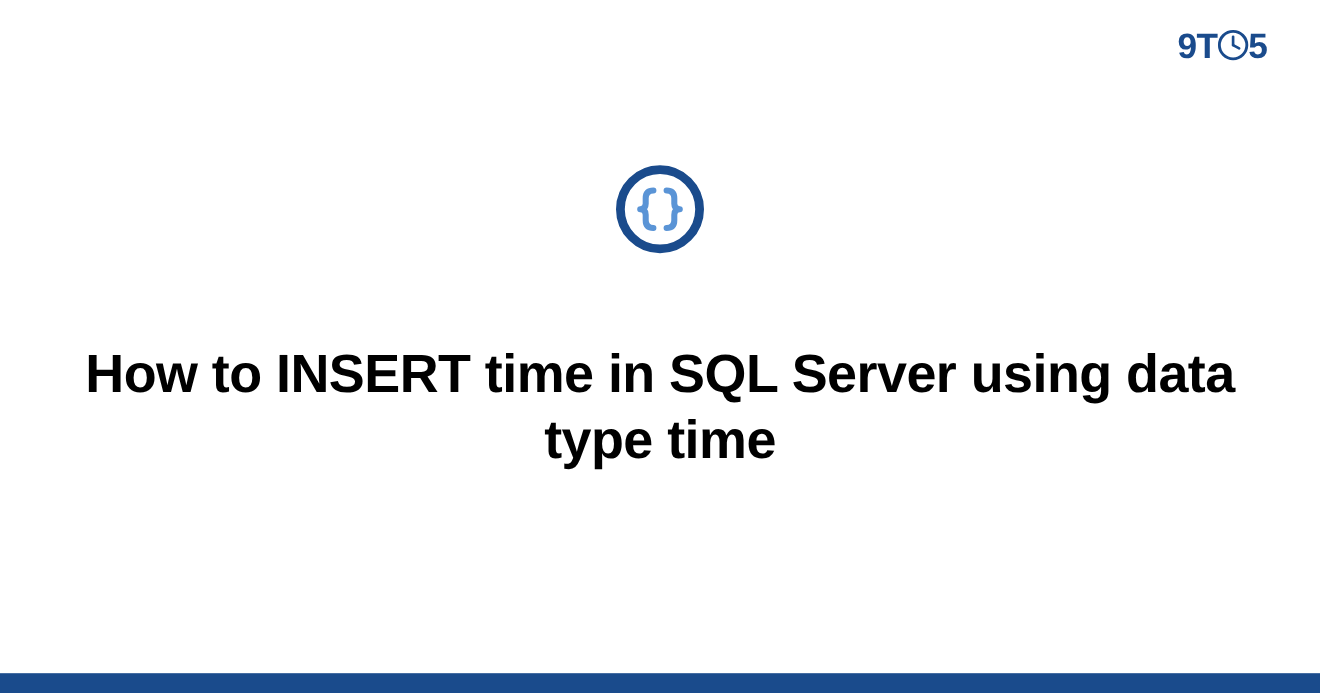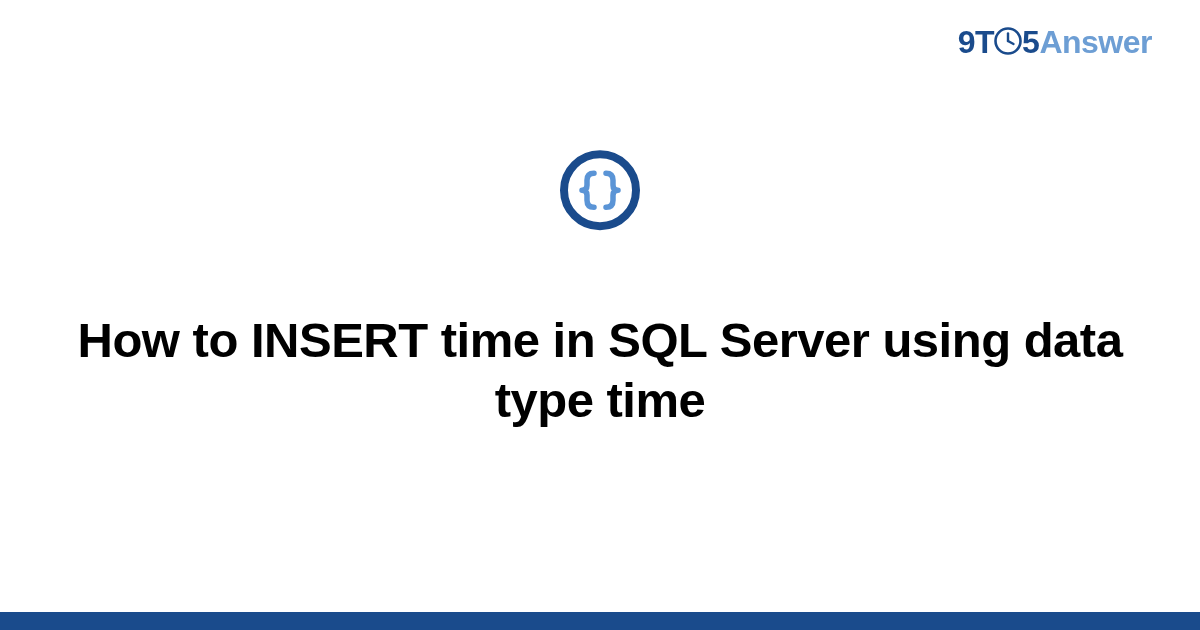--- a/index.html
+++ b/index.html
@@ -82,21 +82,20 @@
 <div class="logo-wrap">
   <span class="logo-9t">9T</span>
   <span class="logo-clock">
     <svg viewBox="0 0 30 30">
       <circle cx="15" cy="15" r="12.5" fill="none" stroke="#1a4b8c" stroke-width="2.6"></circle>
       <line x1="15" y1="15" x2="15" y2="7.5" stroke="#1a4b8c" stroke-width="2.4" stroke-linecap="round"></line>
       <line x1="15" y1="15" x2="20.5" y2="18" stroke="#1a4b8c" stroke-width="2.4" stroke-linecap="round"></line>
     </svg>
   </span>
   <span class="logo-5">5</span>
-  <span class="logo-answer">Answer</span>
 </div>
 
 <div class="center">
   <div class="badge">
     <svg viewBox="0 0 82 82">
       <circle cx="41" cy="41" r="36" fill="none" stroke="#1a4b8c" stroke-width="8"></circle>
       <path d="M35 24
                q-7 0 -7 7
                v5
                q0 5 -5 5

